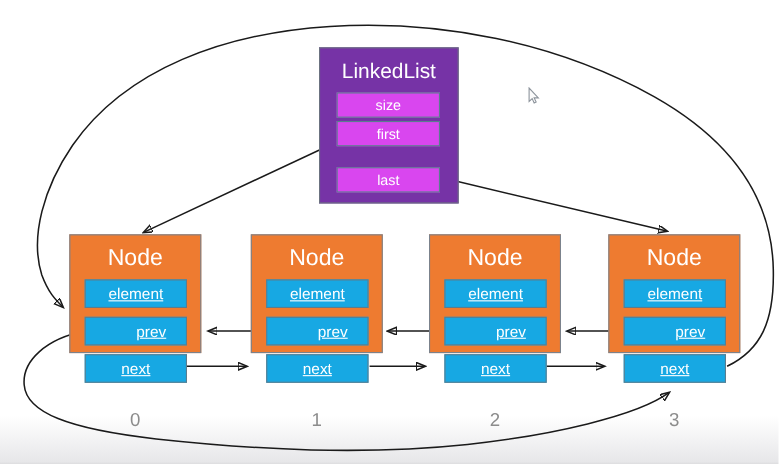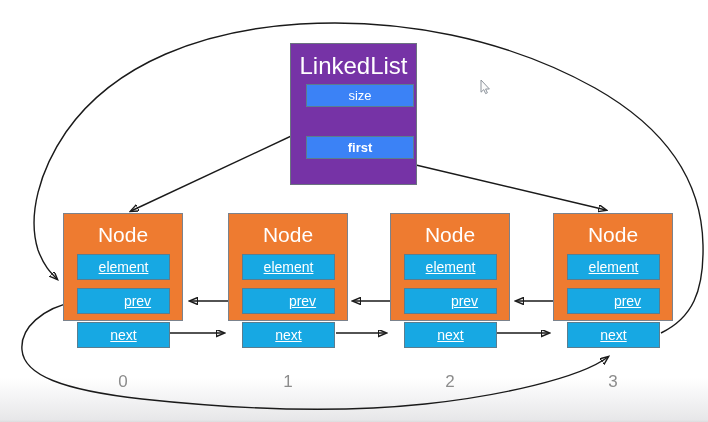--- a/index.html
+++ b/index.html
@@ -14,28 +14,28 @@
   }
   svg.overlay{position:absolute;left:0;top:0;z-index:1;}
   svg.overlay path, svg.overlay line{stroke:#1a1a1a;stroke-width:1.4;fill:none;}
 
   
   .ll-box{
     position:absolute;left:290px;top:43px;width:127px;height:142px;
     background:#7633A6;border:1.5px solid #6b7280;box-sizing:border-box;z-index:2;
   }
   .ll-title{
-    color:#ffffff;font-size:24px;text-align:center;margin-top:9px;height:26px;line-height:26px;
+    color:#ffffff;font-size:19px;text-align:center;margin-top:9px;height:26px;line-height:26px;
   }
   .ll-field{
-    position:absolute;left:15px;width:108px;height:23px;
-    background:#3b82f6;border:1px solid #5a7d8f;box-sizing:border-box;
+    position:absolute;left:15px;width:94px;height:23px;
+    background:#d946ef;border:1px solid #5a7d8f;box-sizing:border-box;
     color:#ffffff;font-size:13px;display:flex;align-items:center;justify-content:center;
   }
-  .ll-f0{top:40px;} .ll-f1{top:92px;font-weight:bold;} .ll-f2{top:108px;}
+  .ll-f0{top:40px;} .ll-f1{top:66px;} .ll-f2{top:108px;}
 
   
   .node{
     position:absolute;top:213px;width:120px;height:108px;
     background:#EE7B30;border:1.5px solid #7b828c;box-sizing:border-box;z-index:2;
   }
   .node-title{
     color:#ffffff;font-size:21px;text-align:center;margin-top:8px;height:26px;line-height:26px;
   }
   .node-field{
@@ -92,20 +92,21 @@
              C42,308 20,328 22,350
              C24,375 62,390 142,399
              C235,409 330,414 425,404
              C500,396 580,378 608,357" marker-end="url(#ah)"></path>
   </svg>
 
   <div class="ll-box">
     <div class="ll-title">LinkedList</div>
     <div class="ll-field ll-f0">size</div>
     <div class="ll-field ll-f1">first</div>
+    <div class="ll-field ll-f2">last</div>
   </div>
 
   <div class="node n0">
     <div class="node-title">Node</div>
     <div class="node-field nf0">element</div>
     <div class="node-field nf1">prev</div>
     <div class="node-field nf2">next</div>
   </div>
 
   <div class="node n1">

